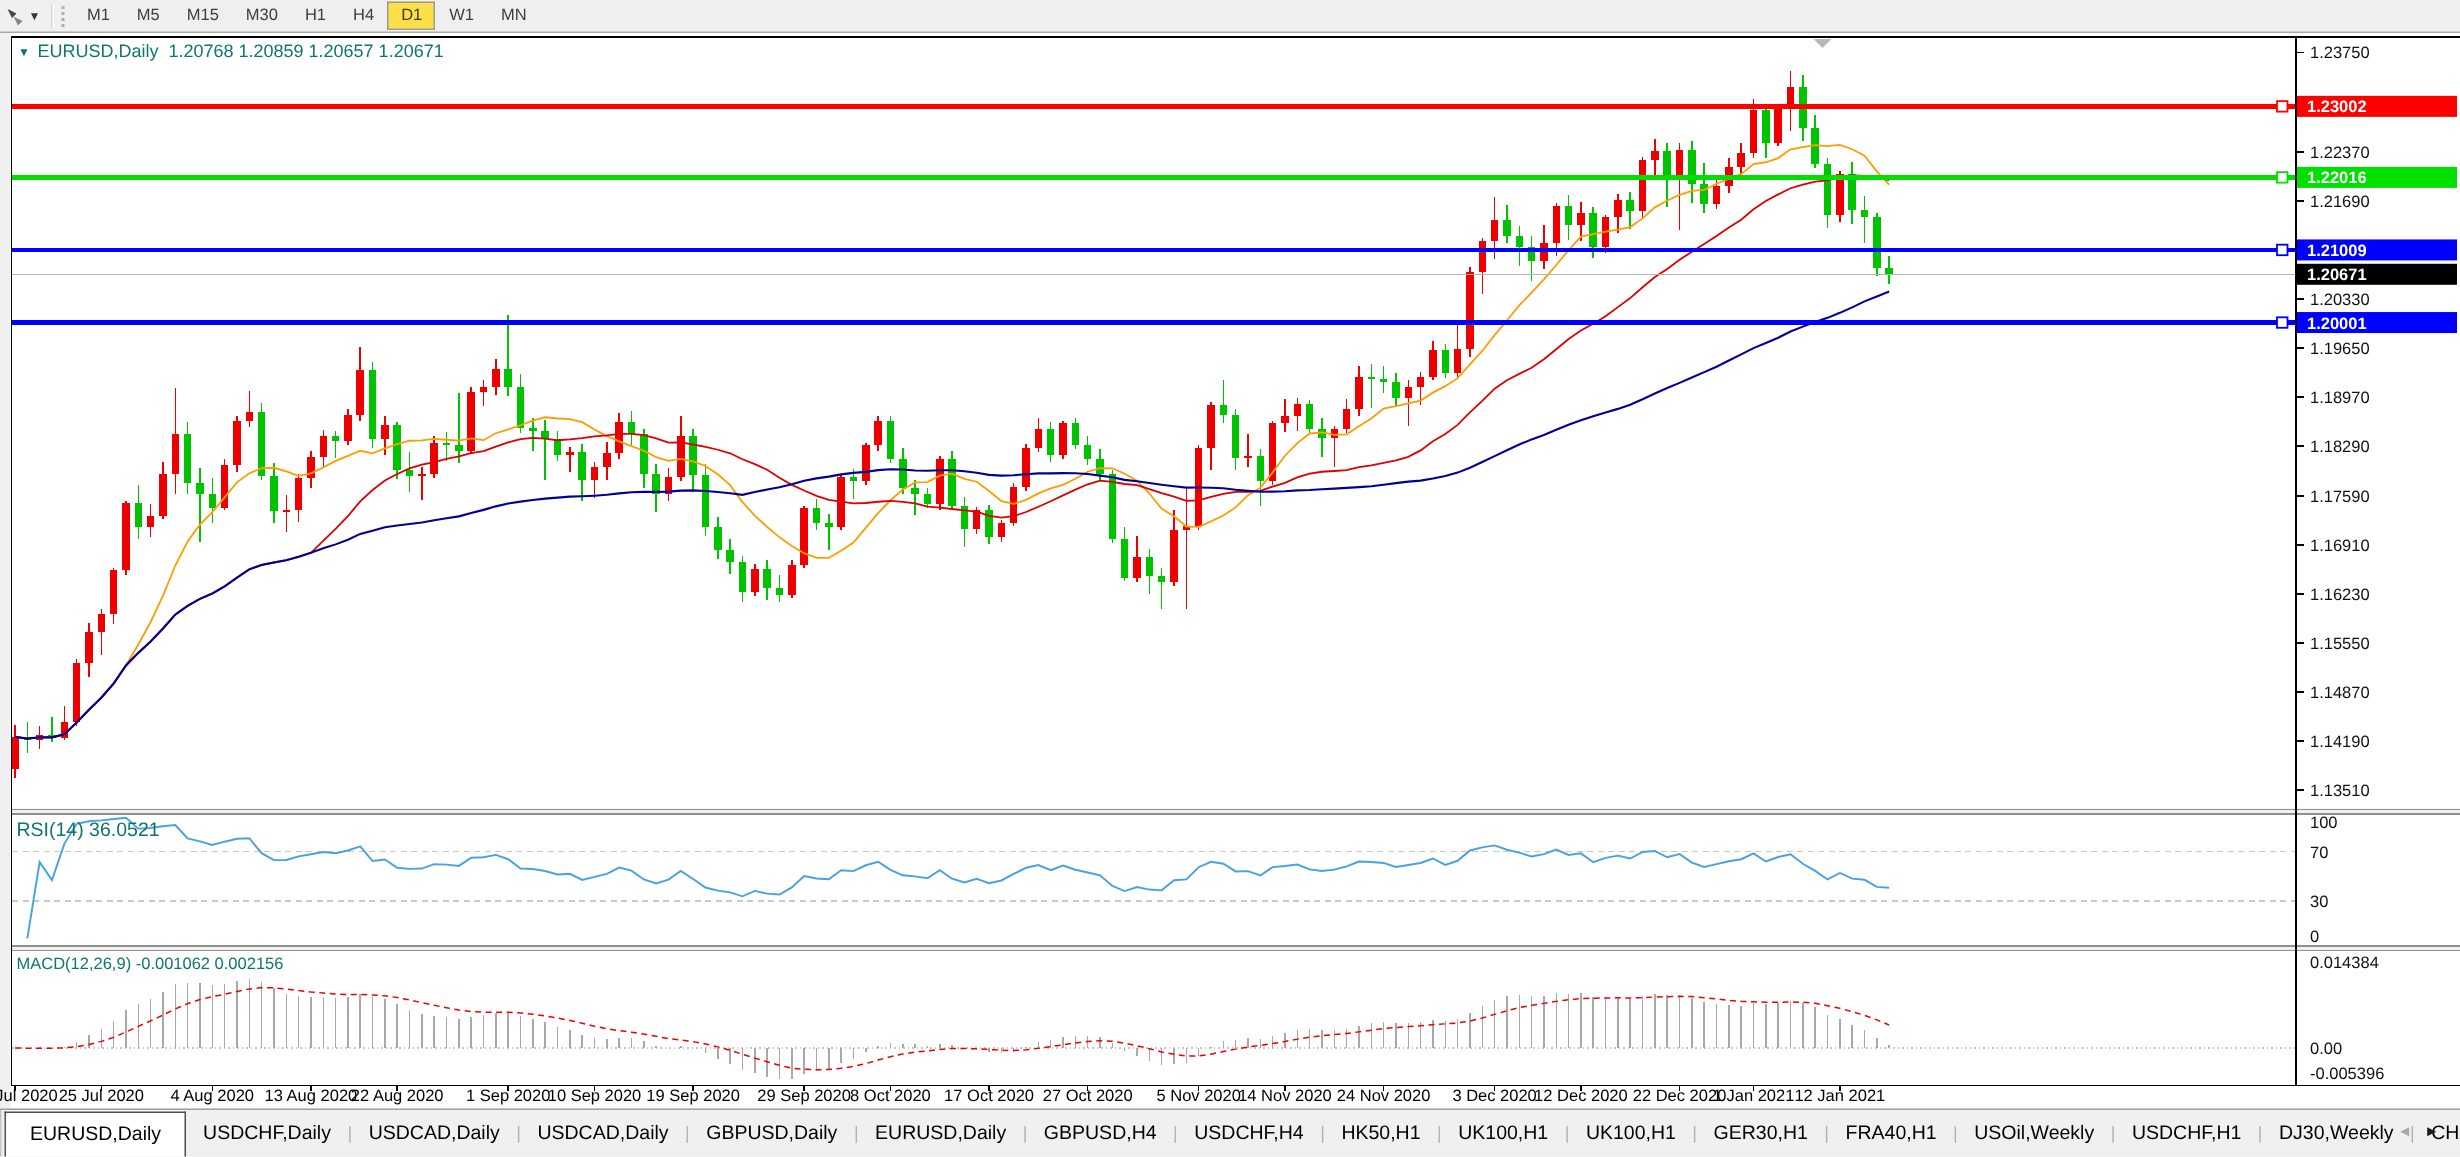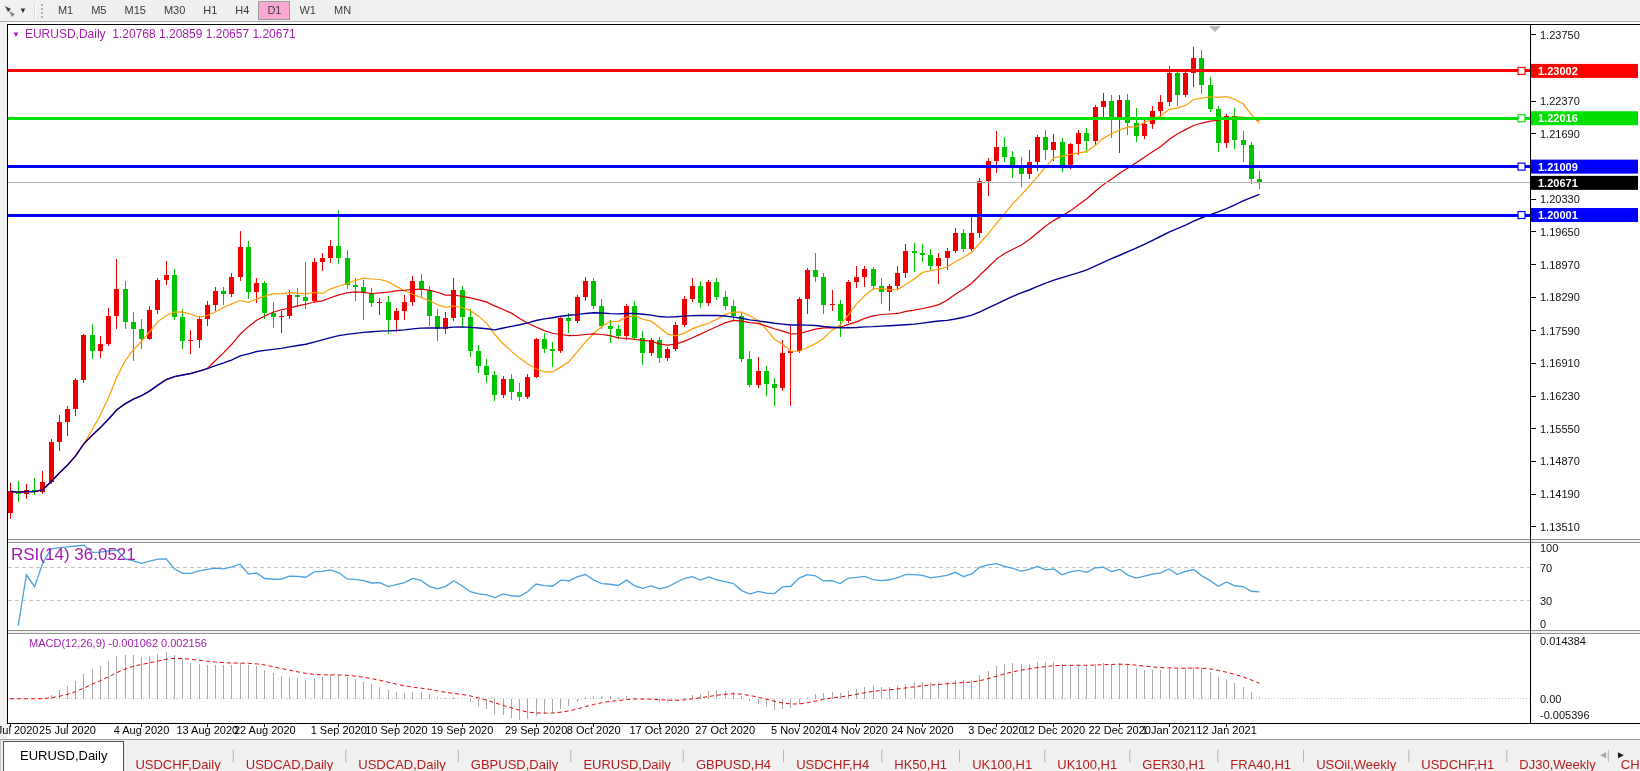--- a/index.html
+++ b/index.html
@@ -4,32 +4,32 @@
 <style>
   html,body{margin:0;padding:0;}
   body{width:1640px;height:771px;background:#f0f0f0;font-family:"Liberation Sans",sans-serif;overflow:hidden;position:relative;}
   
   .toolbar{position:absolute;top:0;left:0;width:1640px;height:21px;background:#f0f0f0;border-bottom:1px solid #a9a9a9;display:flex;align-items:center;z-index:5;}
   .tool-icon{width:18px;height:16px;margin-left:1px;display:flex;align-items:center;justify-content:center;}
   .caret{font-size:8px;color:#333;margin:0 4px 0 0;}
   .tb-sep{width:1px;height:16px;background:#d9d9d9;border-right:1px solid #fff;margin:0 3px;}
   .grip{height:14px;border-left:2px dotted #b0b0b0;margin:0 6px 0 2px;}
   .tf-btn{font-size:11px;color:#3c3c3c;padding:2px 8px;line-height:13px;border:1px solid transparent;cursor:default;}
-  .tf-btn.active{background:#f9a8d4;border:1px solid #9a9a9a;}
+  .tf-btn.active{background:#fde047;border:1px solid #9a9a9a;}
   
   #chart-svg{position:absolute;top:0;left:0;z-index:1;}
-  .overlay-label{position:absolute;z-index:2;color:#a21caf;white-space:pre;}
+  .overlay-label{position:absolute;z-index:2;color:#0f766e;white-space:pre;}
   #chart-title{left:12px;top:27px;font-size:12px;}
   #chart-title .tri{font-size:8px;vertical-align:1px;margin-right:5px;}
-  #rsi-label{left:11px;top:545px;font-size:17px;}
-  #macd-label{left:11px;top:637px;font-size:11px;margin-left:18px;}
+  #rsi-label{left:11px;top:545px;font-size:13px;}
+  #macd-label{left:11px;top:637px;font-size:11px;}
   
   .tabbar{position:absolute;left:0;top:739px;width:1640px;height:32px;background:#f0f0f0;border-top:1px solid #9f9f9f;display:flex;align-items:stretch;z-index:5;}
   .tab-start{width:7px;border-right:1px solid #c4c4c4;margin-right:2px;}
-  .tab{font-size:13px;color:#b91c1c;padding:7px 11px 0 11px;white-space:nowrap;cursor:default;margin-top:10px;}
+  .tab{font-size:13px;color:#000000;padding:7px 11px 0 11px;white-space:nowrap;cursor:default;}
   .tab.active{background:#fff;border:1px solid #4e4e4e;border-bottom:none;color:#000;padding:6px 16px 0 16px;margin-top:1px;}
   .tab-sep{color:#b3b3b3;font-size:12px;padding-top:8px;}
   .tab-scroll{position:absolute;right:6px;top:9px;font-size:10px;letter-spacing:8px;}
   .tab-scroll .dis{color:#a8a8a8;}
   .tab-scroll .en{color:#1a1a1a;}
 </style>
 </head>
 <body>
 
 <div class="toolbar">

